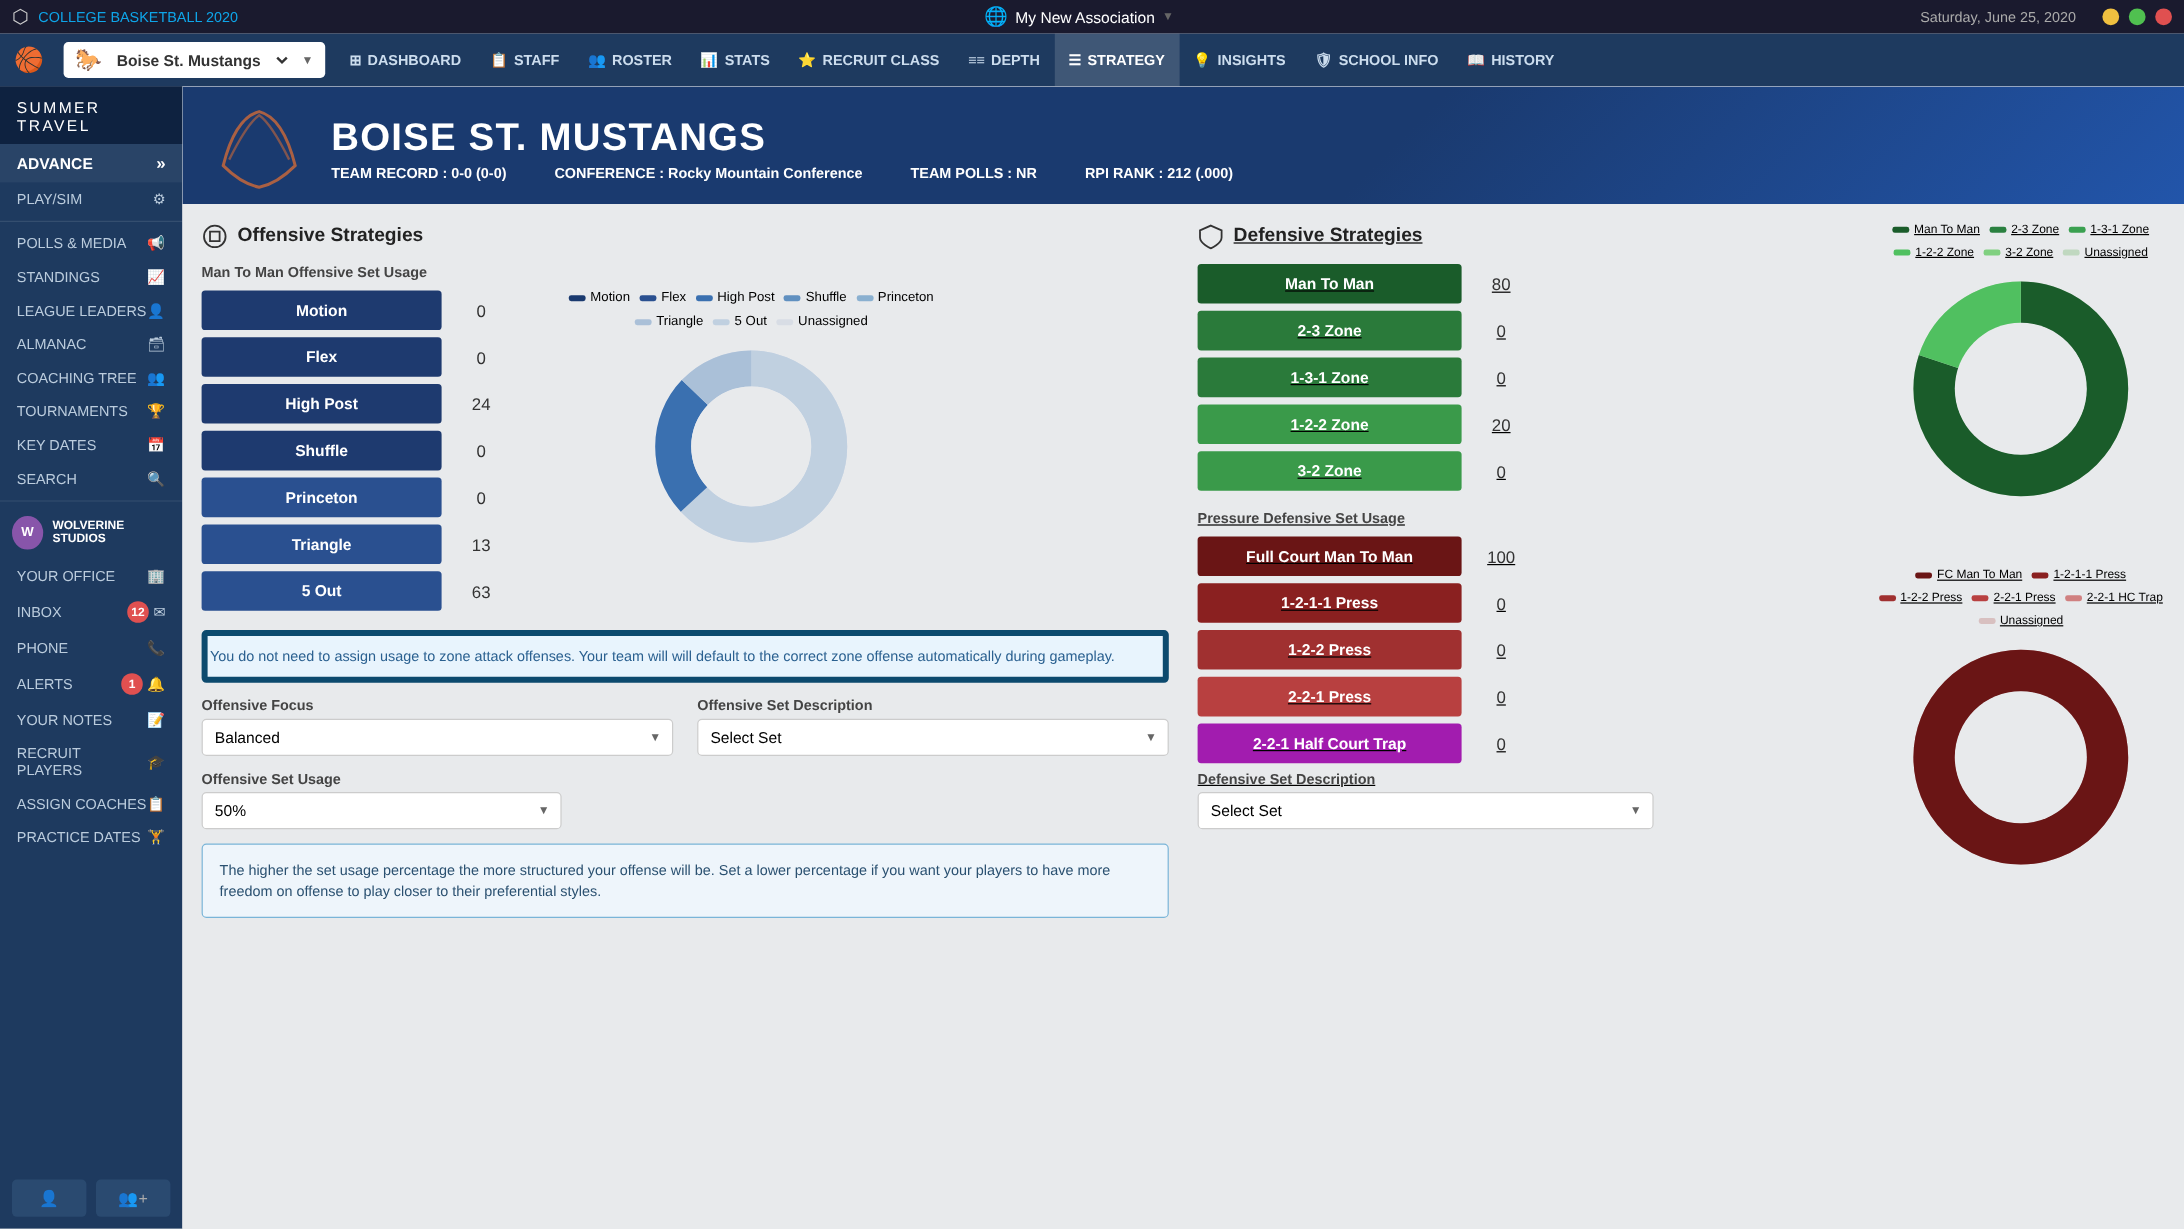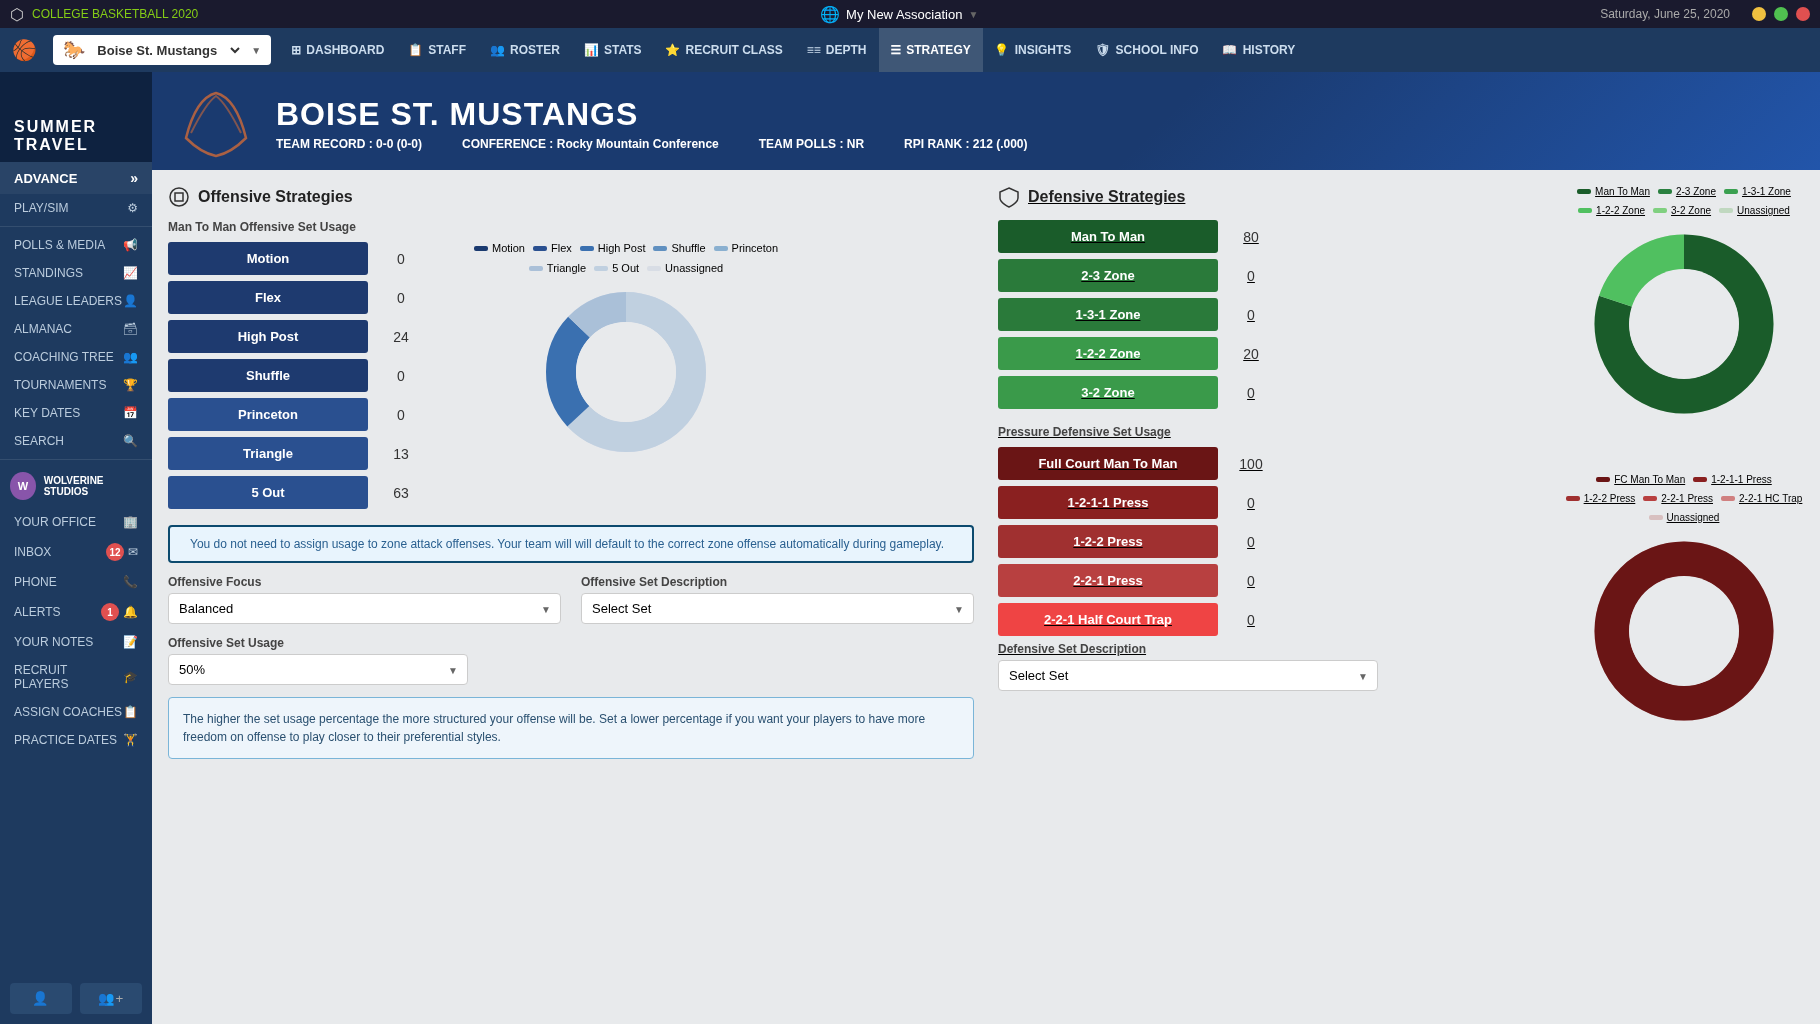--- a/index.html
+++ b/index.html
@@ -61,55 +61,55 @@
     .usage-row { display: flex; align-items: center; gap: 8px; margin-bottom: 6px; }
     .usage-btn { padding: 9px 14px; border-radius: 3px; color: #fff; font-size: 13px; font-weight: 600; width: 200px; border: none; cursor: pointer; }
     .usage-btn.dark-blue { background: #1e3a6f; }
     .usage-btn.medium-blue { background: #2a5090; }
     .usage-value { width: 50px; text-align: center; font-size: 14px; color: #333; }
     .chart-legend { display: flex; flex-wrap: wrap; gap: 8px; justify-content: center; margin-bottom: 8px; font-size: 11px; }
     .legend-item { display: flex; align-items: center; gap: 4px; }
     .legend-dot { width: 14px; height: 5px; border-radius: 2px; }
 
     
-    .info-box { background: #e8f4fd; border: 2px solid #0c4a6e; border-radius: 4px; padding: 10px 20px; font-size: 12px; color: #2a6090; margin: 10px 0; }
+    .info-box { background: #e8f4fd; border: 5px solid #0c4a6e; border-radius: 4px; padding: 10px 2px; font-size: 12px; color: #2a6090; margin: 10px 0; }
 
     
     .form-group { margin-bottom: 12px; }
     .form-label { font-size: 12px; color: #444; font-weight: 600; margin-bottom: 4px; }
     .form-select { width: 100%; border: 1px solid #ccc; border-radius: 4px; padding: 7px 10px; font-size: 13px; background: #fff; appearance: none; cursor: pointer; }
     .select-wrapper { position: relative; display: inline-block; width: 100%; }
     .select-wrapper::after { content: '▼'; position: absolute; right: 10px; top: 50%; transform: translateY(-50%); font-size: 10px; color: #666; pointer-events: none; }
 
     
     .def-btn { padding: 9px 14px; border-radius: 3px; color: #fff; font-size: 13px; font-weight: 600; width: 220px; border: none; cursor: pointer; }
     .def-btn.dark-green { background: #1a5c2a; }
     .def-btn.medium-green { background: #2a7a3a; }
     .def-btn.light-green { background: #3a9a4a; }
     .def-btn.dark-red { background: #6a1515; }
     .def-btn.medium-red { background: #8a2020; }
     .def-btn.light-red { background: #a03030; }
     .def-btn.pale-red { background: #b84040; }
-    .def-btn.very-light-red { background: #ef4444; }
+    .def-btn.very-light-red { background: #a21caf; }
 
     
     .donut-container { position: relative; width: 180px; height: 180px; }
 
     .badge { background: #e05050; color: #fff; border-radius: 50%; width: 18px; height: 18px; display: flex; align-items: center; justify-content: center; font-size: 10px; font-weight: bold; }
 
     
     .note-box { background: #eef5fb; border: 1px solid #7ab5d8; border-radius: 4px; padding: 12px 14px; font-size: 12px; color: #2a5070; margin-top: 8px; line-height: 1.5; }
   </style>
 </head>
 <body>
 
 <div class="titlebar">
   <div class="titlebar-left">
     <span style="font-size:16px;">⬡</span>
-    <span style="font-size:12px;color:#84cc16;">COLLEGE BASKETBALL 2020</span>
+    <span style="font-size:12px;color:#0ea5e9;">COLLEGE BASKETBALL 2020</span>
   </div>
   <div class="titlebar-center">
     <span style="font-size:16px;">🌐</span>
     <span>My New Association</span>
     <span style="font-size:10px;color:#666;">▼</span>
   </div>
   <div class="titlebar-right">
     <span>Saturday, June 25, 2020</span>
     <div class="titlebar-controls">
       <span class="titlebar-btn tb-min"></span>
@@ -171,21 +171,21 @@
       <span>📖</span>
       <span>HISTORY</span>
     </div>
   </div>
 </div>
 
 <div class="layout">
 
   <div class="sidebar">
     <div style="background:#0e2240; padding: 8px 10px 6px;">
-      <div style="color:#fff; font-size:16px; font-weight:700; letter-spacing:2px; padding: 2px 4px; margin-top: 36px;">SUMMER TRAVEL</div>
+      <div style="color:#fff; font-size:13px; font-weight:400; letter-spacing:2px; padding: 2px 4px;">SUMMER TRAVEL</div>
     </div>
     <div class="sidebar-advance">
       <span>ADVANCE</span>
       <span style="font-size:14px;">»</span>
     </div>
     <div class="sidebar-playsim">
       <span>PLAY/SIM</span>
       <span>⚙</span>
     </div>
     <hr class="sidebar-divider">

